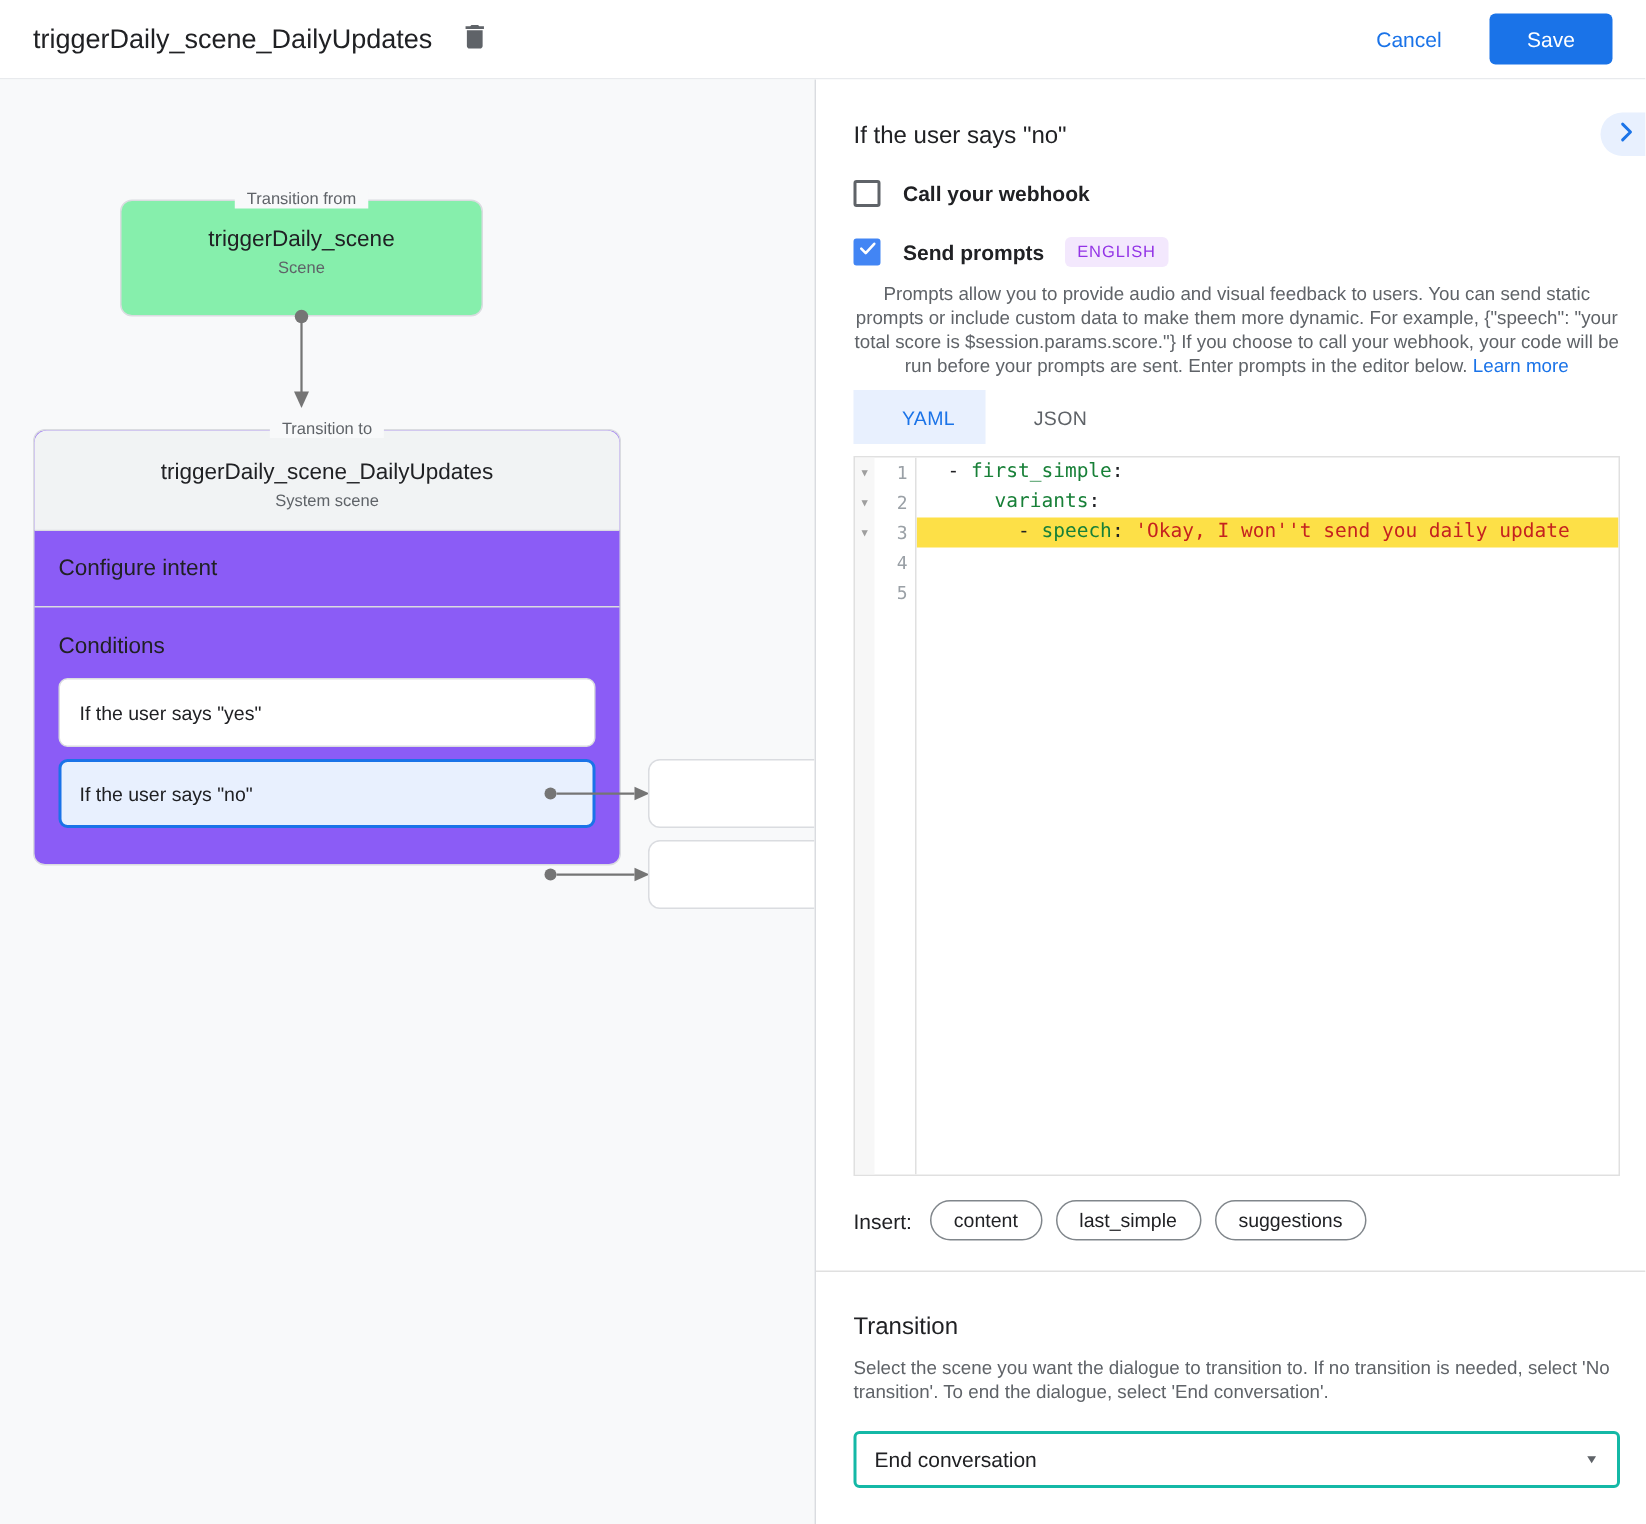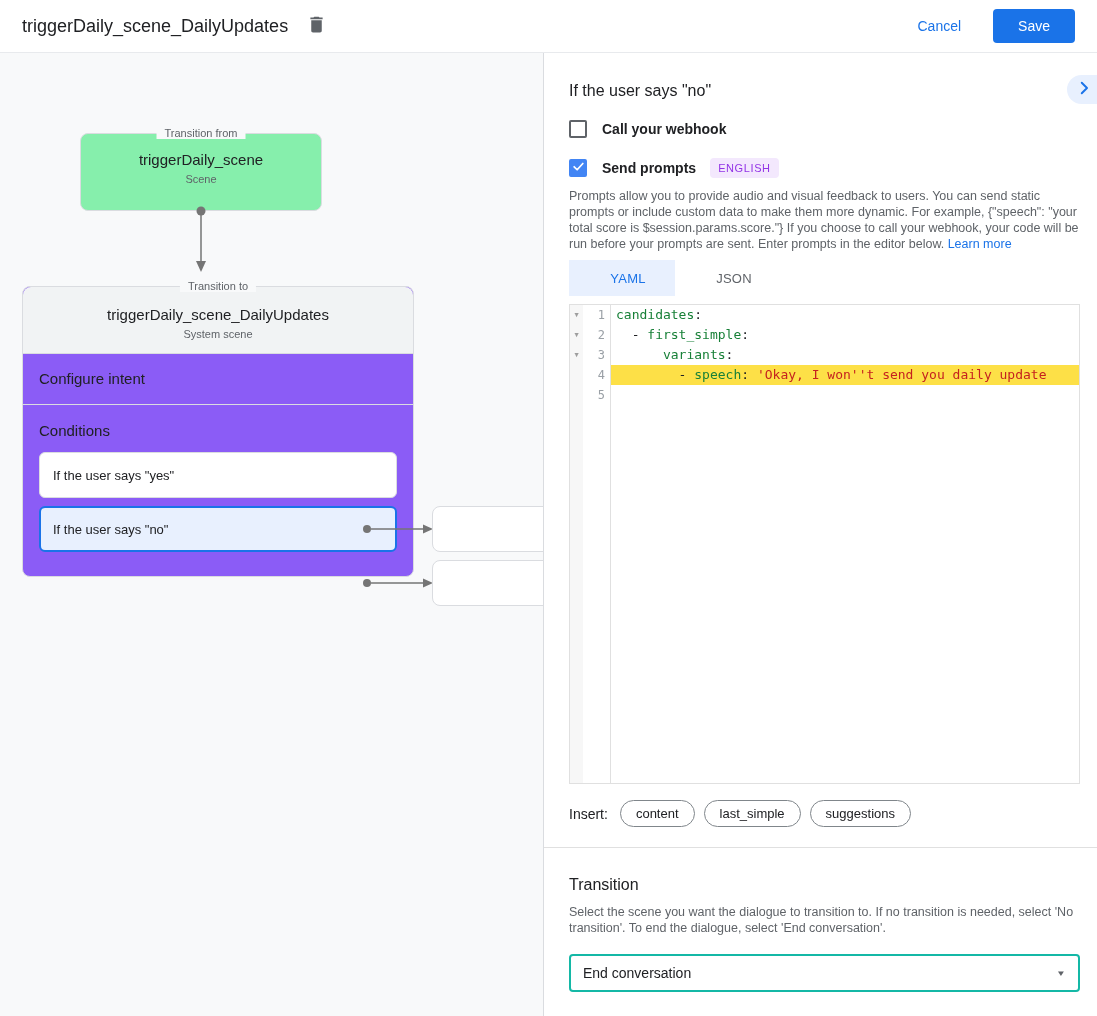--- a/index.html
+++ b/index.html
@@ -57,24 +57,24 @@
   .expand-btn { position:absolute; right:0; top:22px; width:30px; height:29px;
     background:#e8f0fe; border:none; border-radius:15px 0 0 15px; cursor:pointer;
     display:flex; align-items:center; justify-content:center; padding-left:4px; }
   .check-row { margin-top:20px; display:flex; align-items:center; }
   .checkbox { width:18px; height:18px; border:2px solid #5f6368; border-radius:2px;
     background:#fff; flex:none; cursor:pointer; display:flex; align-items:center; justify-content:center; }
   .checkbox.checked { background:#4285f4; border-color:#4285f4; }
   .check-label { margin-left:15px; font-size:14px; font-weight:700; color:#202124; }
   .badge { margin-left:14px; background:#f3e8fd; color:#9334e6; font-size:11px;
     font-weight:500; letter-spacing:0.6px; padding:4px 8px; border-radius:4px; }
-  .desc { margin-top:10px; font-size:12.5px; line-height:16px; color:#5f6368; }
+  .desc { margin-top:10px; font-size:12.5px; line-height:16px; color:#5f6368;text-align:center; }
   .link { color:#1a73e8; text-decoration:none; cursor:pointer; }
   .tabs { margin-top:8px; display:flex; }
-  .tab { width:106px; height:36px; display:flex; align-items:center; justify-content:center;
+  .tab { width:88px; height:36px; display:flex; align-items:center; justify-content:center;
     font-size:13px; font-weight:500; letter-spacing:0.25px; color:#5f6368; cursor:pointer;padding-left:12px; }
   .tab.active { background:#e8f0fe; color:#1a73e8; }
 
   
   .editor { margin-top:8px; border:1px solid #e0e0e0; height:480px; display:flex;
     font-family:"DejaVu Sans Mono", monospace; font-size:13px; overflow:hidden; }
   .gutter { width:41px; flex:none; position:relative; border-right:1px solid #e0e0e0; }
   .gutter::before { content:""; position:absolute; left:0; top:0; bottom:0; width:13px; background:#f7f7f7; }
   .gut-row { height:20px; display:flex; align-items:center; position:relative; }
   .fold { width:13px; text-align:center; font-size:7px; color:#9e9e9e; }
@@ -223,21 +223,20 @@
         <div class="gut-row">
           <span class="fold"></span>
           <span class="lnum">4</span>
         </div>
         <div class="gut-row">
           <span class="fold"></span>
           <span class="lnum">5</span>
         </div>
       </div>
       <div class="code">
-        <div class="code-line"><span class="tok-key">candidates</span><span>:</span></div>
         <div class="code-line"><span>  - </span><span class="tok-key">first_simple</span><span>:</span></div>
         <div class="code-line"><span>      </span><span class="tok-key">variants</span><span>:</span></div>
         <div class="code-line hl"><span>        - </span><span class="tok-key">speech</span><span>: </span><span class="tok-str">'Okay, I won''t send you daily update</span></div>
         <div class="code-line"></div>
       </div>
     </div>
 
     <div class="insert-row">
       <span class="insert-label">Insert:</span>
       <button class="chip">content</button>

